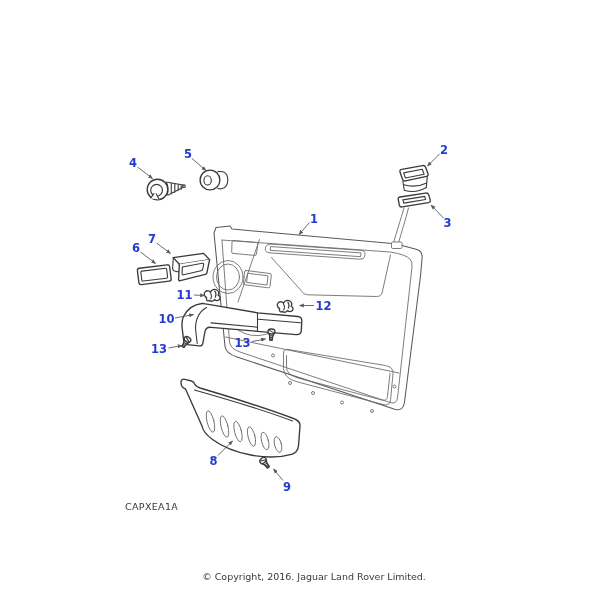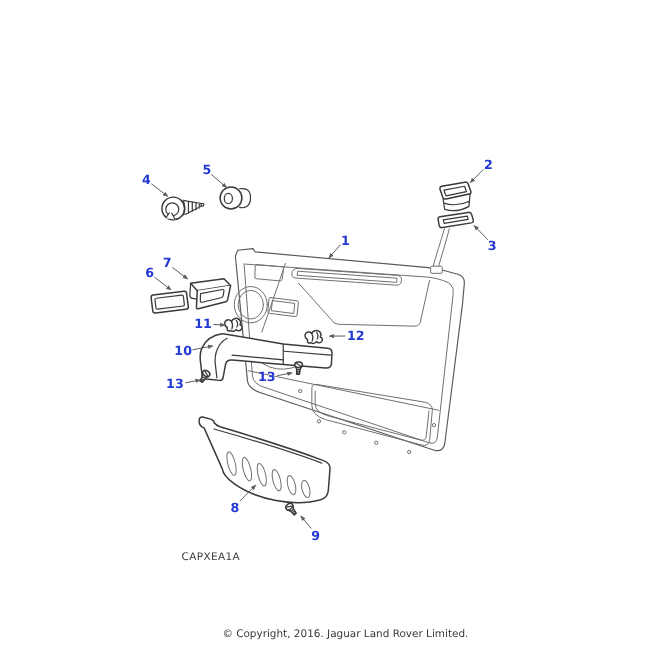--- a/index.html
+++ b/index.html
@@ -8,21 +8,21 @@
   svg{position:absolute;left:0;top:0;}
   .plw{fill:#fff;stroke:var(--line);stroke-width:1.05;stroke-linejoin:round;}
   .det{fill:none;stroke:var(--line-light);stroke-width:0.9;stroke-linejoin:round;stroke-linecap:round;}
   .detw{fill:#fff;stroke:var(--line-light);stroke-width:0.9;}
   .part{fill:#fff;stroke:var(--part);stroke-width:1.35;stroke-linejoin:round;stroke-linecap:round;}
   .partline{fill:none;stroke:var(--part);stroke-width:1.1;stroke-linejoin:round;stroke-linecap:round;}
   .dot{fill:none;stroke:var(--line-light);stroke-width:0.9;}
   .leader{stroke:var(--leader);stroke-width:0.9;fill:none;}
   .callout{fill:var(--label);font-family:"DejaVu Sans",sans-serif;font-size:11.5px;font-weight:bold;text-anchor:middle;}
   #arr path{fill:var(--leader);}
-  .figure-code{position:absolute;left:125px;top:501px;font-size:9.5px;color:#3a3a3a;letter-spacing:0.35px;margin-left:40px;}
+  .figure-code{position:absolute;left:125px;top:501px;font-size:9.5px;color:#3a3a3a;letter-spacing:0.35px;}
   .copyright{position:absolute;left:14px;top:571px;width:600px;text-align:center;font-size:9.5px;color:#3a3a3a;}
 </style>
 </head>
 <body>
 
 <div class="page">
 
   <svg width="600" height="600" viewBox="0 0 600 600">
     <defs>
       <marker id="arr" viewBox="0 0 8 8" refX="7" refY="4" markerWidth="5.5" markerHeight="5.5" orient="auto-start-reverse">

